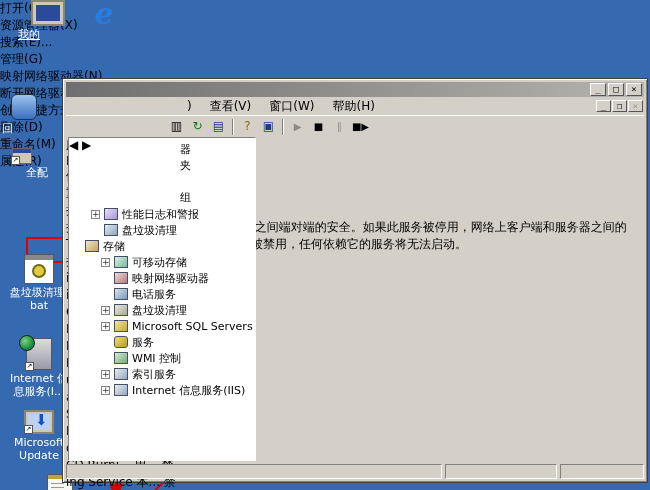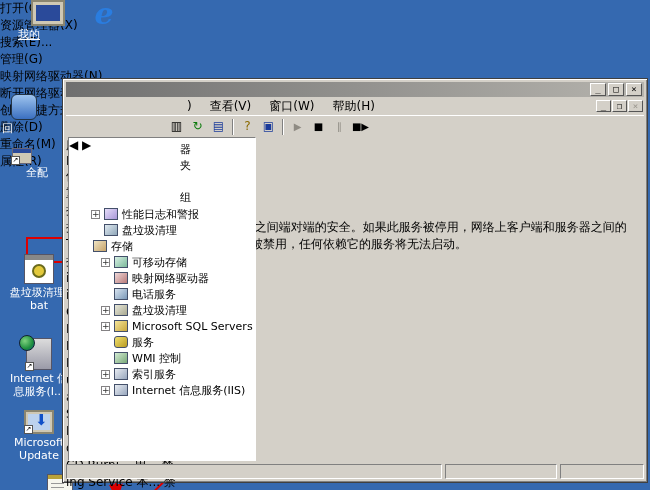--- a/index.html
+++ b/index.html
@@ -56,21 +56,21 @@
   .ssec{border:1px solid;border-color:#808080 #fff #fff #808080;background:var(--chrome);}
   .ssec.s1{flex:1;} .ssec.s2{width:112px;flex:none;} .ssec.s3{width:84px;flex:none;}
 
   .mainarea{position:absolute;left:3px;right:3px;top:58px;bottom:21px;}
 
   
   .pane-left{position:absolute;left:2px;top:0;width:188px;bottom:0;background:#fff;border:1px solid;border-color:#808080 #fff #fff #808080;}
   .tree{position:absolute;left:1px;right:1px;top:1px;bottom:17px;overflow:hidden;font-size:11px;padding-top:3px;}
   .tfrag{height:16px;line-height:16px;padding-left:110px;white-space:nowrap;}
   .titem{height:16px;display:flex;align-items:center;white-space:nowrap;}
-  .titem.lvl0{padding-left:10px;} .titem.lvl1{padding-left:21px;} .titem.lvl2{padding-left:31px;}
+  .titem.lvl0{padding-left:2px;} .titem.lvl1{padding-left:21px;} .titem.lvl2{padding-left:31px;}
   .plusbox{width:9px;height:9px;border:1px solid #848284;background:#fff;font-size:9px;line-height:7px;text-align:center;margin-right:4px;flex:none;visibility:hidden;color:#333;}
   .titem.plus .plusbox{visibility:visible;}
   .ticon{width:14px;height:12px;margin-right:4px;flex:none;border:1px solid #44506a;background:linear-gradient(135deg,#e8ecf2,#97a6bd);}
   .ticon.perf{background:linear-gradient(135deg,#e6defa,#a897d8);}
   .ticon.devmgr{background:linear-gradient(135deg,#dfe9f0,#8fa6b8);}
   .ticon.storage{background:linear-gradient(135deg,#efe4c4,#c8a46a);}
   .ticon.removable{background:linear-gradient(135deg,#d8f0e4,#7ab89a);}
   .ticon.defrag{background:linear-gradient(135deg,#f0d8d8,#b87a7a);}
   .ticon.diskmgmt{background:linear-gradient(135deg,#d8e4f0,#7a98b8);}
   .ticon.svcapp{background:linear-gradient(135deg,#dee2f6,#8898d0);}

